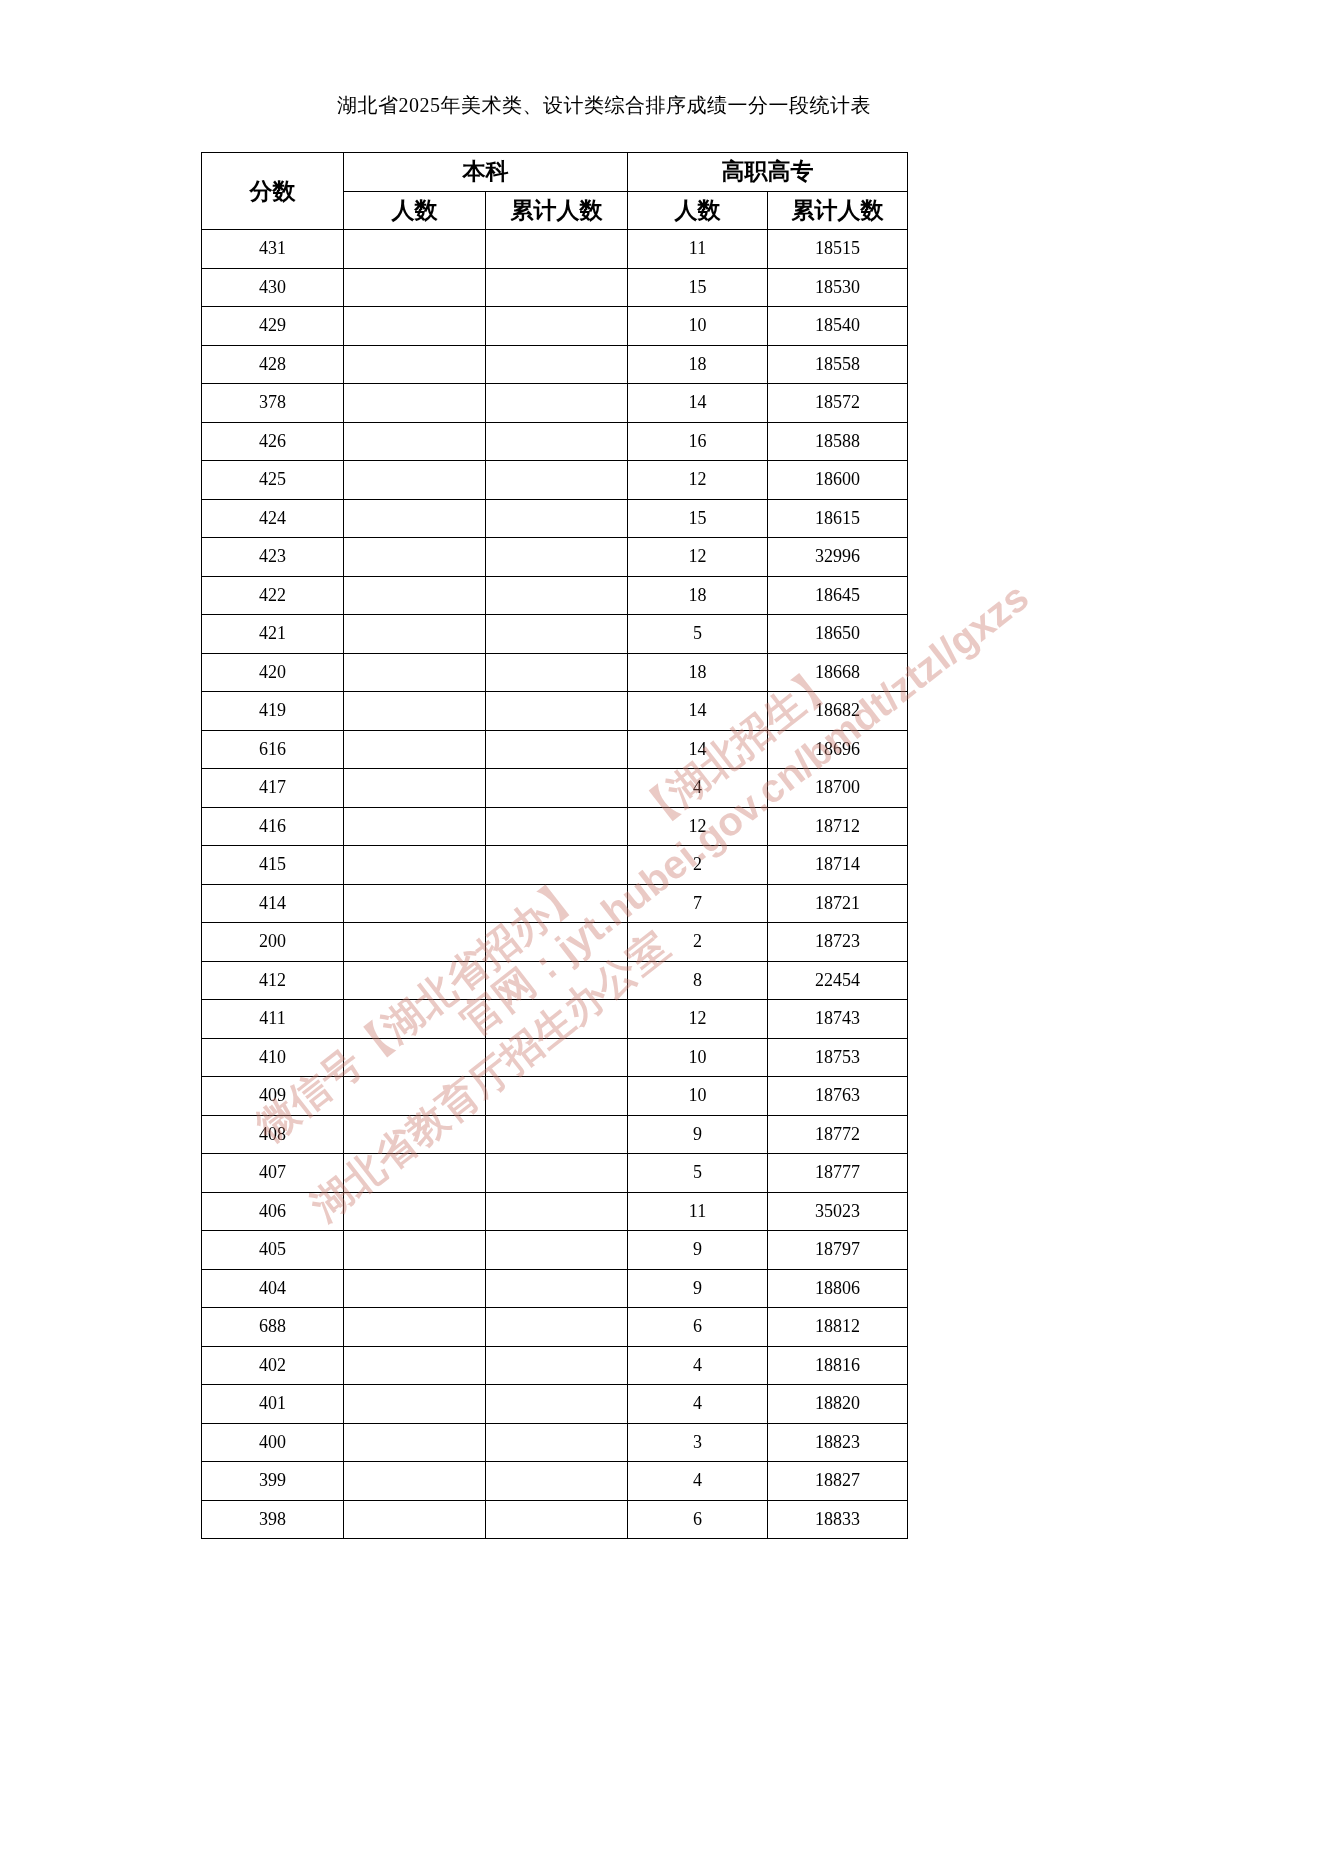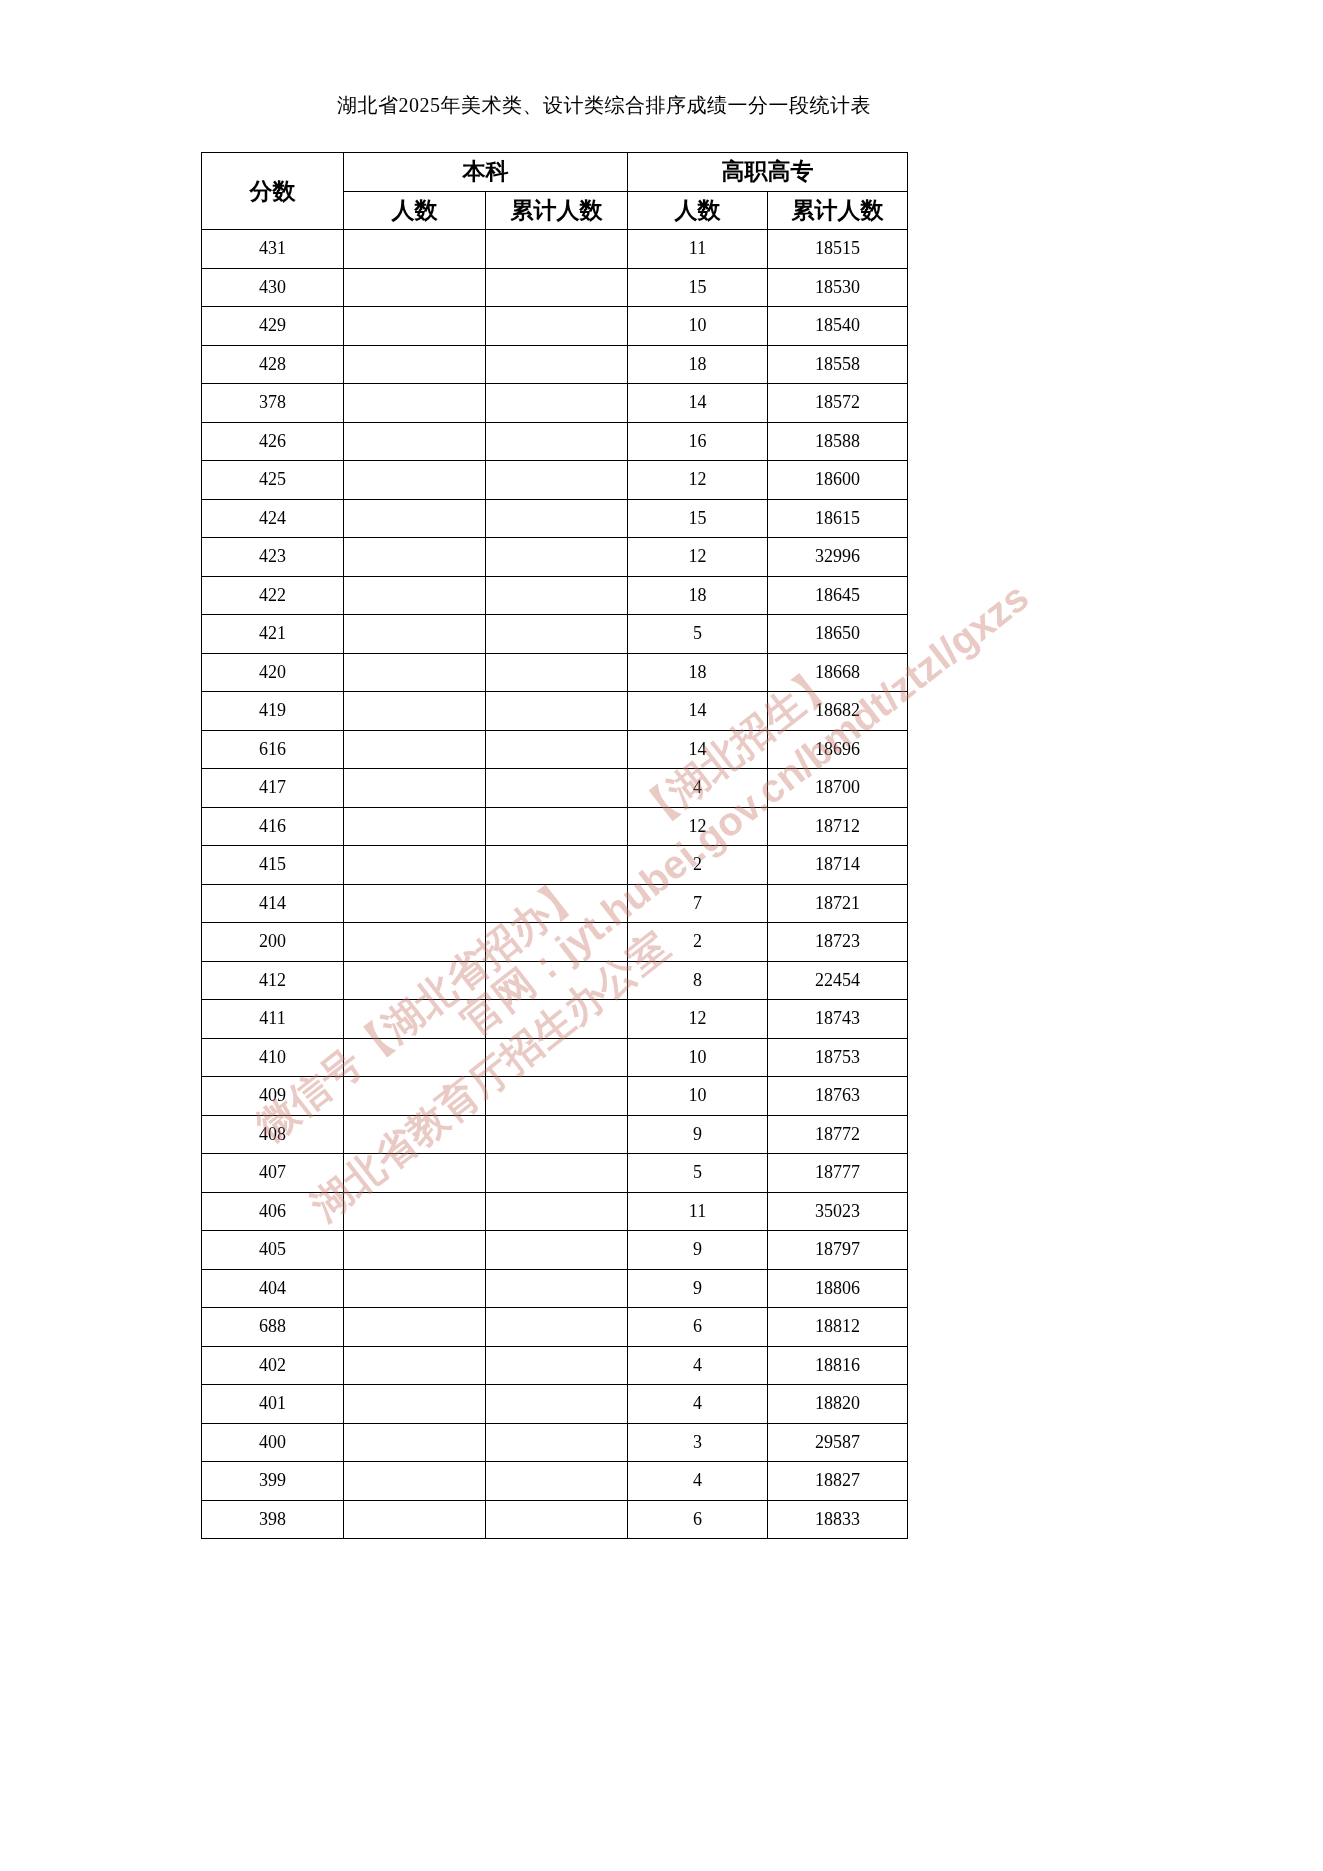--- a/index.html
+++ b/index.html
@@ -351,21 +351,21 @@
             <td class="cell-num"></td>
             <td class="cell-num"></td>
             <td class="cell-num">4</td>
             <td class="cell-num">18820</td>
           </tr>
           <tr>
             <td class="cell-num">400</td>
             <td class="cell-num"></td>
             <td class="cell-num"></td>
             <td class="cell-num">3</td>
-            <td class="cell-num">29587</td>
+            <td class="cell-num">18823</td>
           </tr>
           <tr>
             <td class="cell-num">399</td>
             <td class="cell-num"></td>
             <td class="cell-num"></td>
             <td class="cell-num">4</td>
             <td class="cell-num">18827</td>
           </tr>
           <tr>
             <td class="cell-num">398</td>

